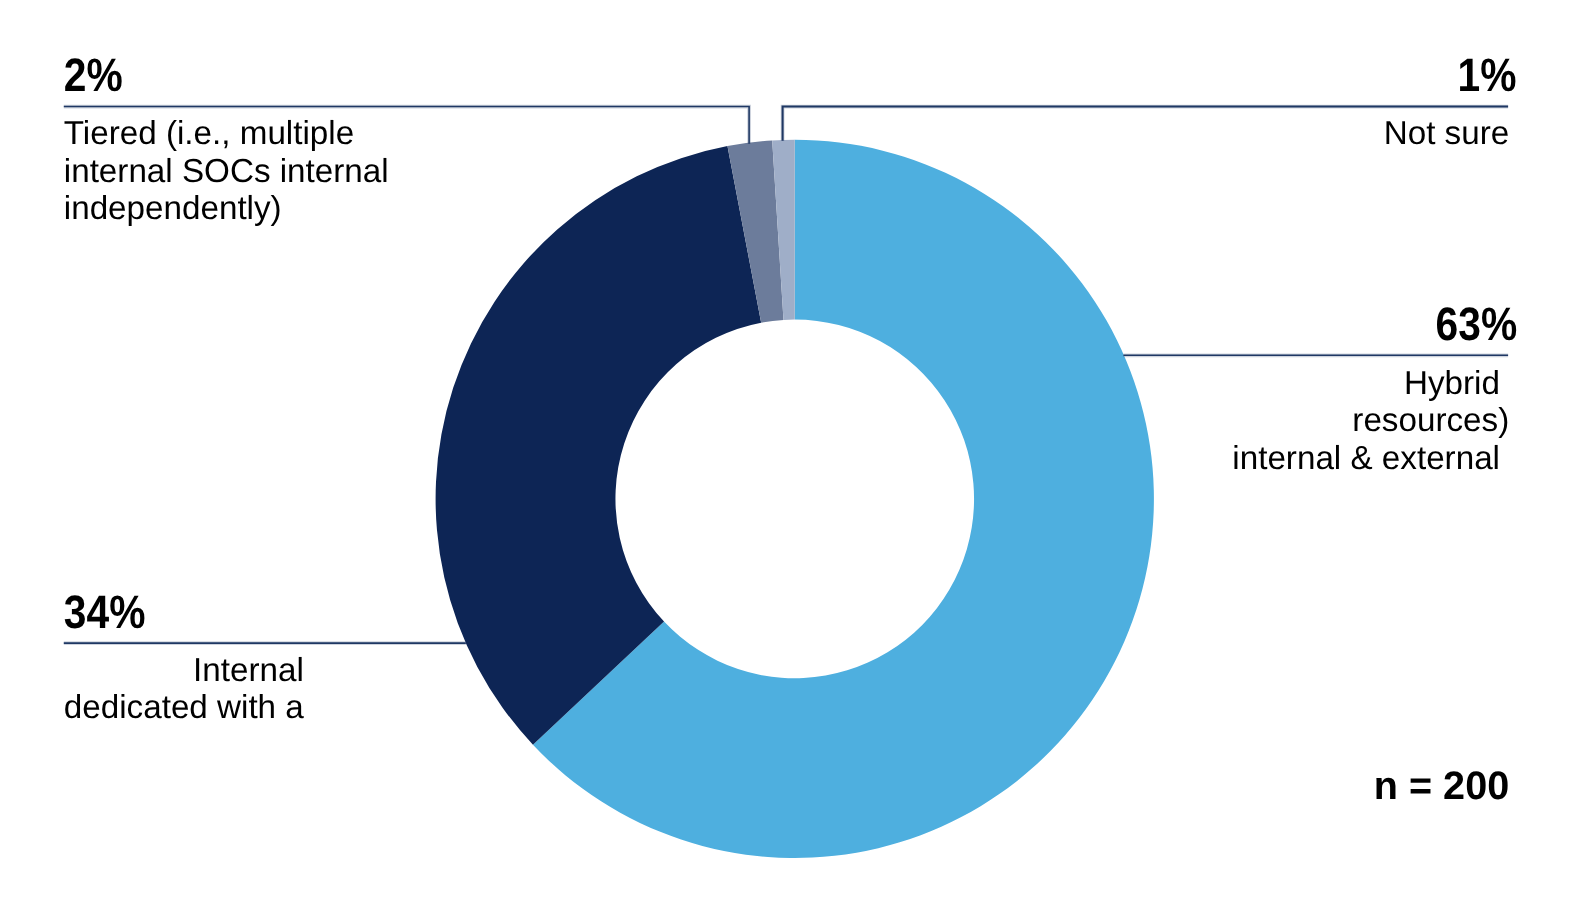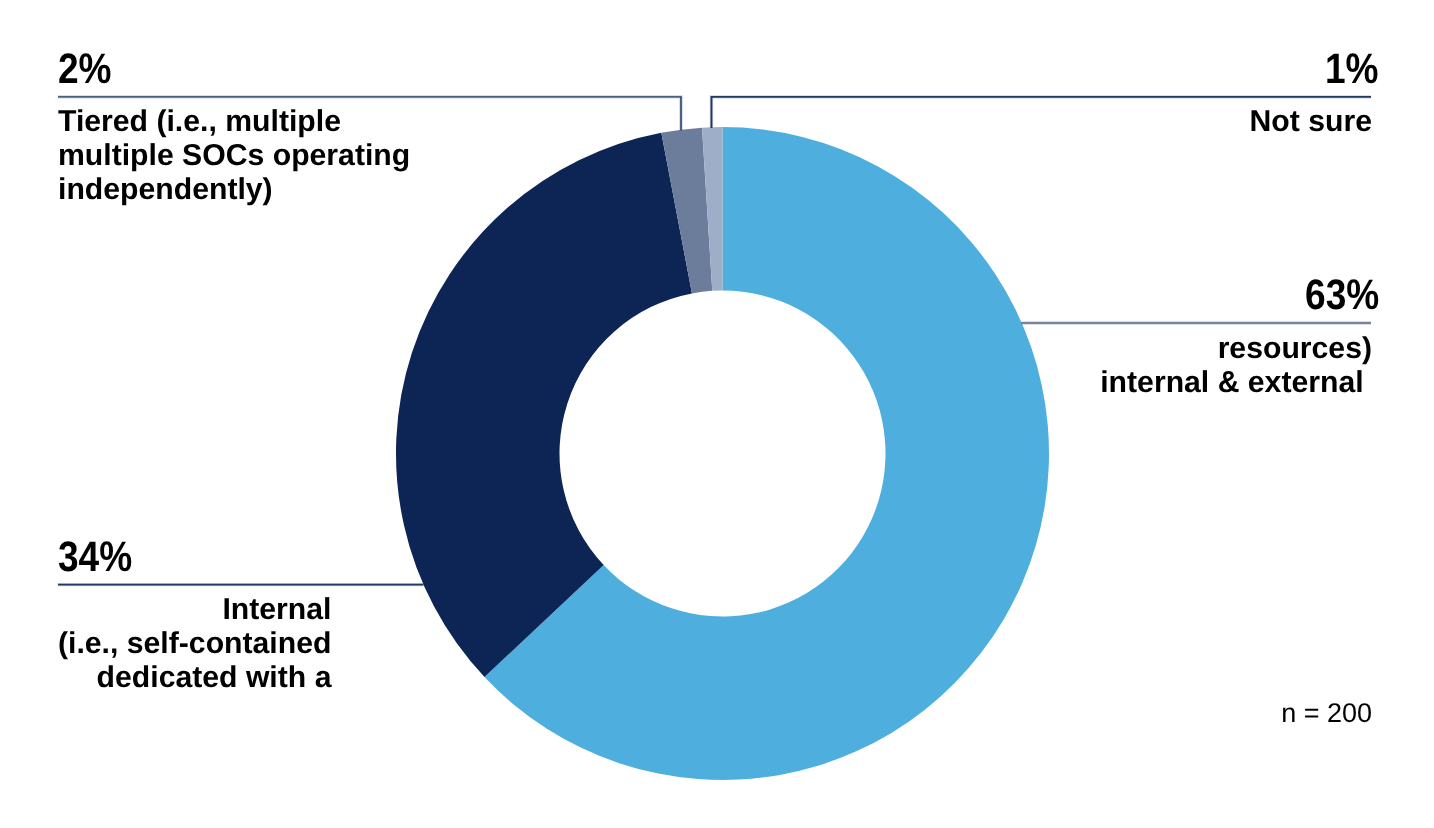--- a/index.html
+++ b/index.html
@@ -7,23 +7,23 @@
   body{width:1434px;height:828px;background:#ffffff;overflow:hidden;
        font-family:"Liberation Sans",sans-serif;color:#000000;
        -webkit-font-smoothing:antialiased;
        text-rendering:geometricPrecision;}
   #stage{position:relative;width:1434px;height:828px;
          transform:translateZ(0);
          }
   svg.chart{position:absolute;left:0;top:0;width:1434px;height:828px;}
   .pct{position:absolute;font-weight:700;font-size:42.6px;line-height:42.6px;
        white-space:nowrap;}
-  .desc{position:absolute;font-weight:700;font-size:30.2px;line-height:33.8px;
+  .desc{position:absolute;font-weight:400;font-size:30.2px;line-height:33.8px;
         white-space:nowrap;}
-  .note{position:absolute;font-weight:400;font-size:27px;line-height:33.8px;
+  .note{position:absolute;font-weight:700;font-size:36px;line-height:33.8px;
         white-space:nowrap;}
   #pct-tiered{left:58px;top:48px;transform:scaleX(0.87);transform-origin:left top;}
   #desc-tiered{left:58px;top:105px;text-align:left;}
   #pct-notsure{right:55px;top:48px;transform:scaleX(0.87);transform-origin:right top;}
   #desc-notsure{right:62px;top:105px;text-align:left;}
   #pct-hybrid{right:55px;top:274px;transform:scaleX(0.87);transform-origin:right top;}
   #desc-hybrid{right:62px;top:332px;text-align:right;}
   #pct-internal{left:58px;top:536px;transform:scaleX(0.87);transform-origin:left top;}
   #desc-internal{left:58px;top:593px;text-align:right;}
   #note-n{right:62px;top:697px;}
@@ -51,36 +51,36 @@
           <path d="M 711.45 128.0 L 711.45 96.86 L 1371 96.86" stroke="#1F3864" stroke-width="1.85"></path>
           <path d="M 1021.3 322.96 L 1371 322.96" stroke="#1F3864" stroke-width="1.15"></path>
           <path d="M 423.5 584.67 L 58 584.67" stroke="#1F3864" stroke-width="1.6"></path>
         </g>
     </g>
   </svg>
 
   <div class="pct" id="pct-tiered">2%</div>
   <div class="desc" id="desc-tiered">
     <div>Tiered (i.e., multiple</div>
-    <div>multiple SOCs operating</div>
+    <div>internal SOCs internal</div>
     <div>independently)</div>
   </div>
 
   <div class="pct" id="pct-notsure">1%</div>
   <div class="desc" id="desc-notsure">
     <div>Not sure</div>
   </div>
 
   <div class="pct" id="pct-hybrid">63%</div>
   <div class="desc" id="desc-hybrid">
+    <div>Hybrid&nbsp;</div>
     <div>resources)</div>
     <div>internal &amp; external&nbsp;</div>
   </div>
 
   <div class="pct" id="pct-internal">34%</div>
   <div class="desc" id="desc-internal">
     <div>Internal</div>
-    <div>(i.e., self-contained</div>
     <div>dedicated with a</div>
   </div>
 
   <div class="note" id="note-n">n = 200</div>
 </div>
 
 </body></html>

